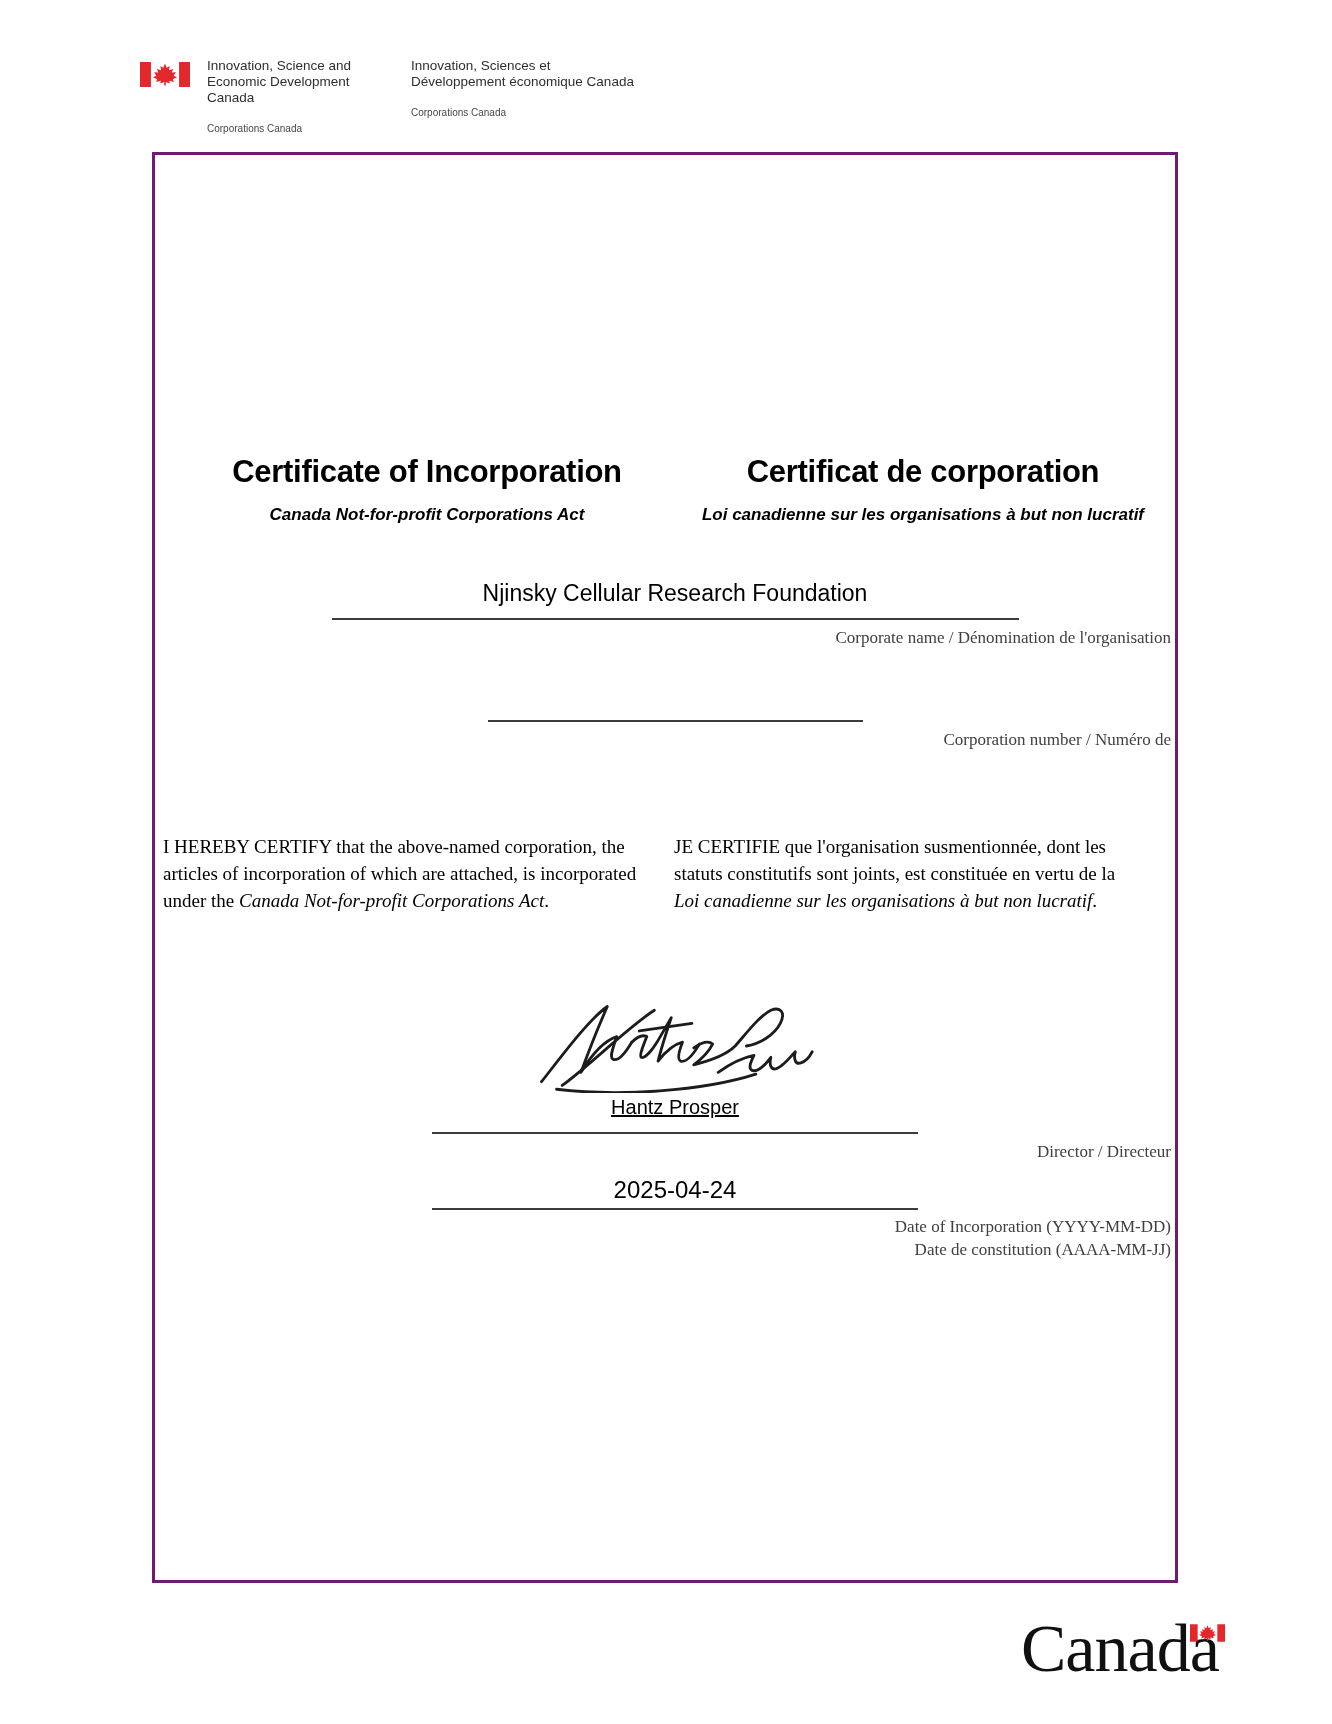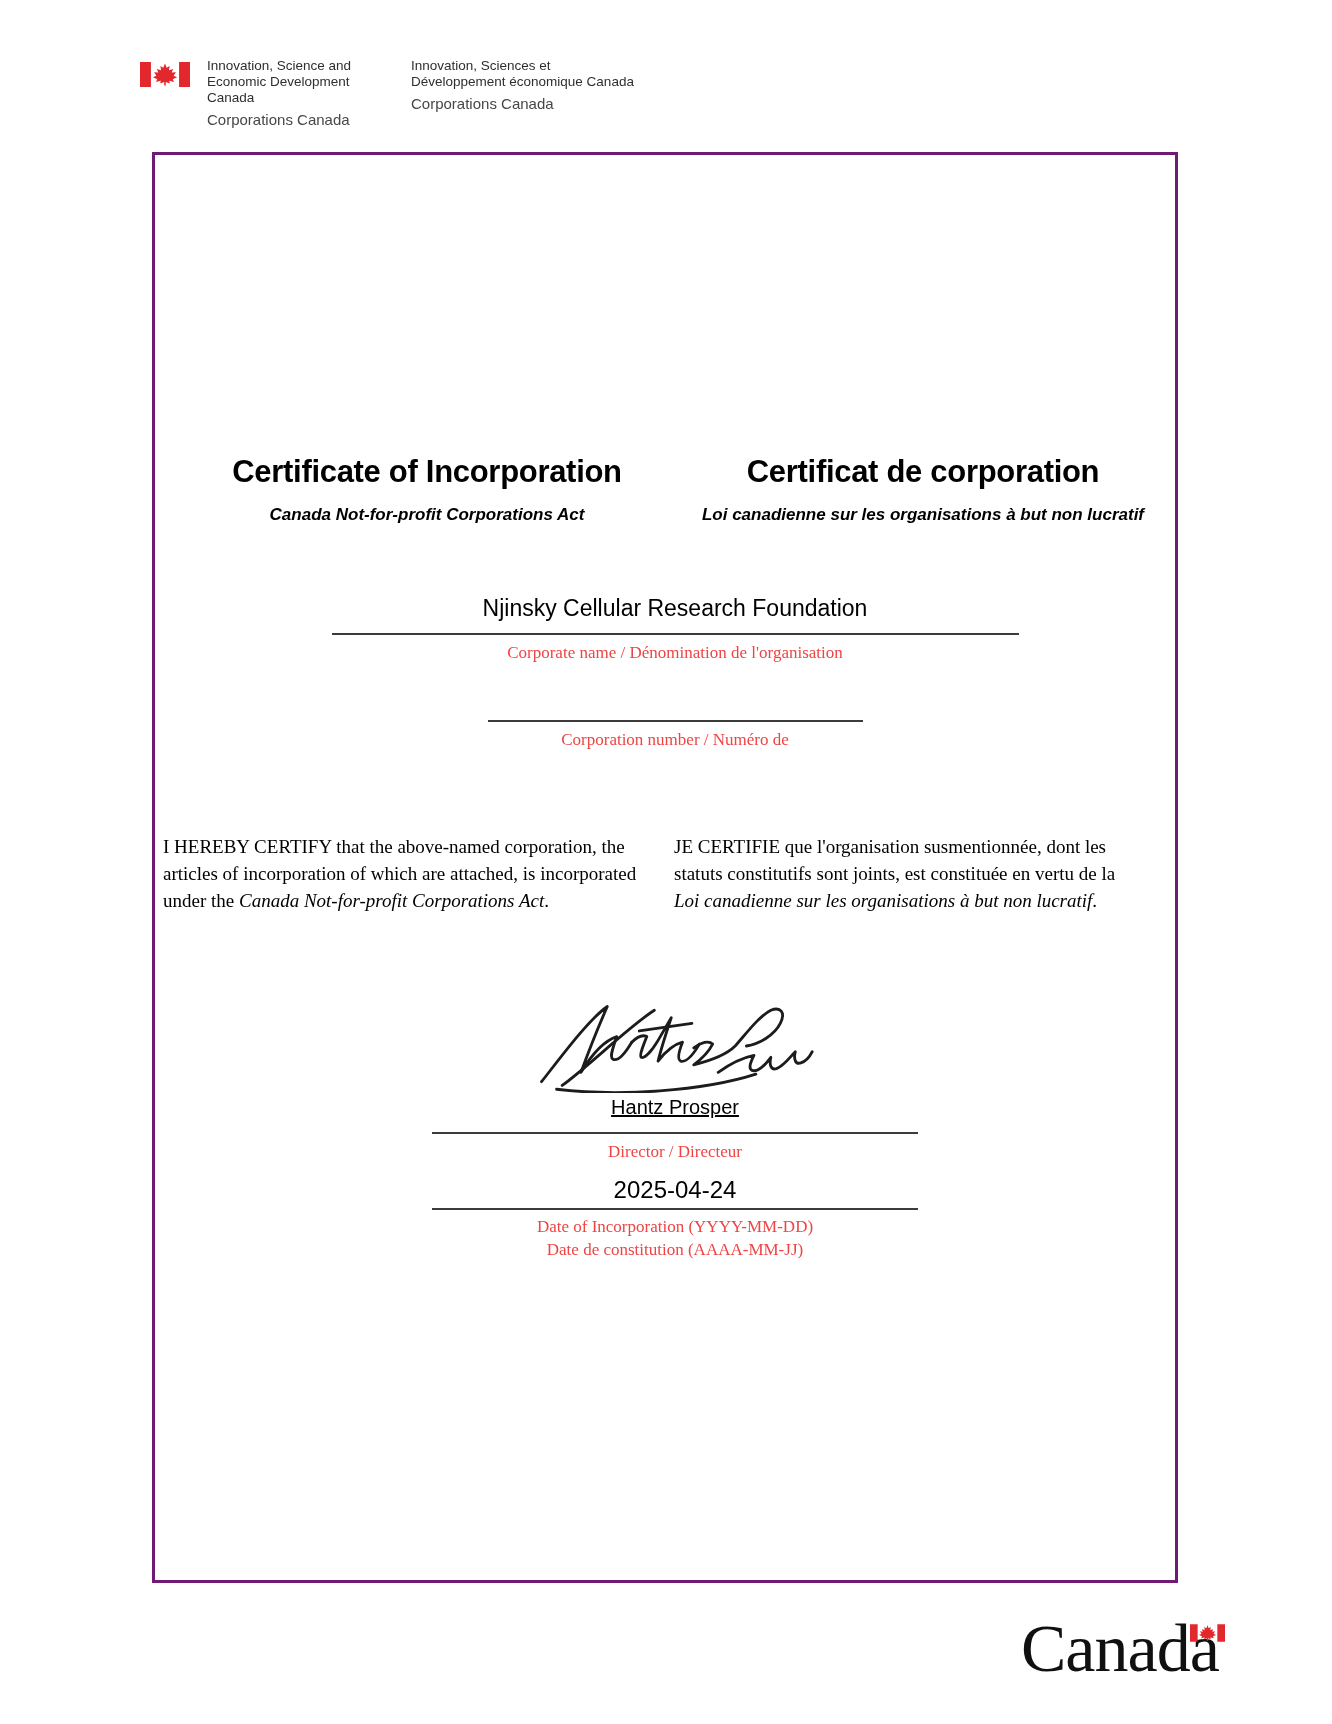--- a/index.html
+++ b/index.html
@@ -6,36 +6,36 @@
   body{
     width:1332px;height:1724px;position:relative;background:#ffffff;
     font-family:"Liberation Sans",sans-serif;color:#000;overflow:hidden;
     -webkit-font-smoothing:antialiased;
   }
   
   .gc-header{position:absolute;left:140px;top:58px;display:flex;align-items:flex-start;}
   .gc-flag{width:50px;height:25px;margin-top:4px;flex:0 0 auto;}
   .dept{margin-left:17px;width:192px;font-size:13.5px;line-height:16px;color:#2f2f2f;}
   .dept.fr{margin-left:12px;width:236px;}
-  .dept .sub{font-size:15px;line-height:11px;margin-top:8px;color:#474747;}
+  .dept .sub{font-size:10px;line-height:11px;margin-top:17px;color:#474747;}
   
   .cert-box{position:absolute;left:152px;top:152px;width:1020px;height:1425px;
     border:3px solid #701a75;background:#fff;}
   .centered-block{position:absolute;left:24px;right:4px;text-align:center;}
   
   .titles{top:300px;display:flex;}
   .title-col{width:50%;}
   .cert-title{font-size:31px;line-height:34px;font-weight:bold;letter-spacing:-0.3px;}
   .cert-subtitle{font-size:17px;line-height:22px;font-weight:bold;font-style:italic;margin:15px auto 0;}
   .title-col.fr .cert-subtitle{max-width:462px;}
   
   .field-value{font-size:23px;line-height:27px;}
   .rule{border-top:2px solid #3c3c3c;height:0;margin:0 auto;}
-  .field-label{font-family:"Liberation Serif",serif;font-size:17px;line-height:23px;color:#ef4444;}
-  .g-name{top:440px;}
+  .field-label{font-family:"Liberation Serif",serif;font-size:17px;line-height:23px;color:#404040;text-align:right;}
+  .g-name{top:425px;}
   .g-name .rule{width:687px;margin-top:11px;}
   .g-name .field-label{margin-top:6px;}
   .g-number{top:565px;}
   .g-number .rule{width:375px;margin-top:0px;}
   .g-number .field-label{margin-top:6px;}
   
   .statements{position:absolute;left:8px;top:678px;width:1004px;display:flex;
     font-family:"Liberation Serif",serif;font-size:19px;line-height:27px;text-align:left;}
   .statements p{margin:0;}
   .statements .en{width:480px;}

